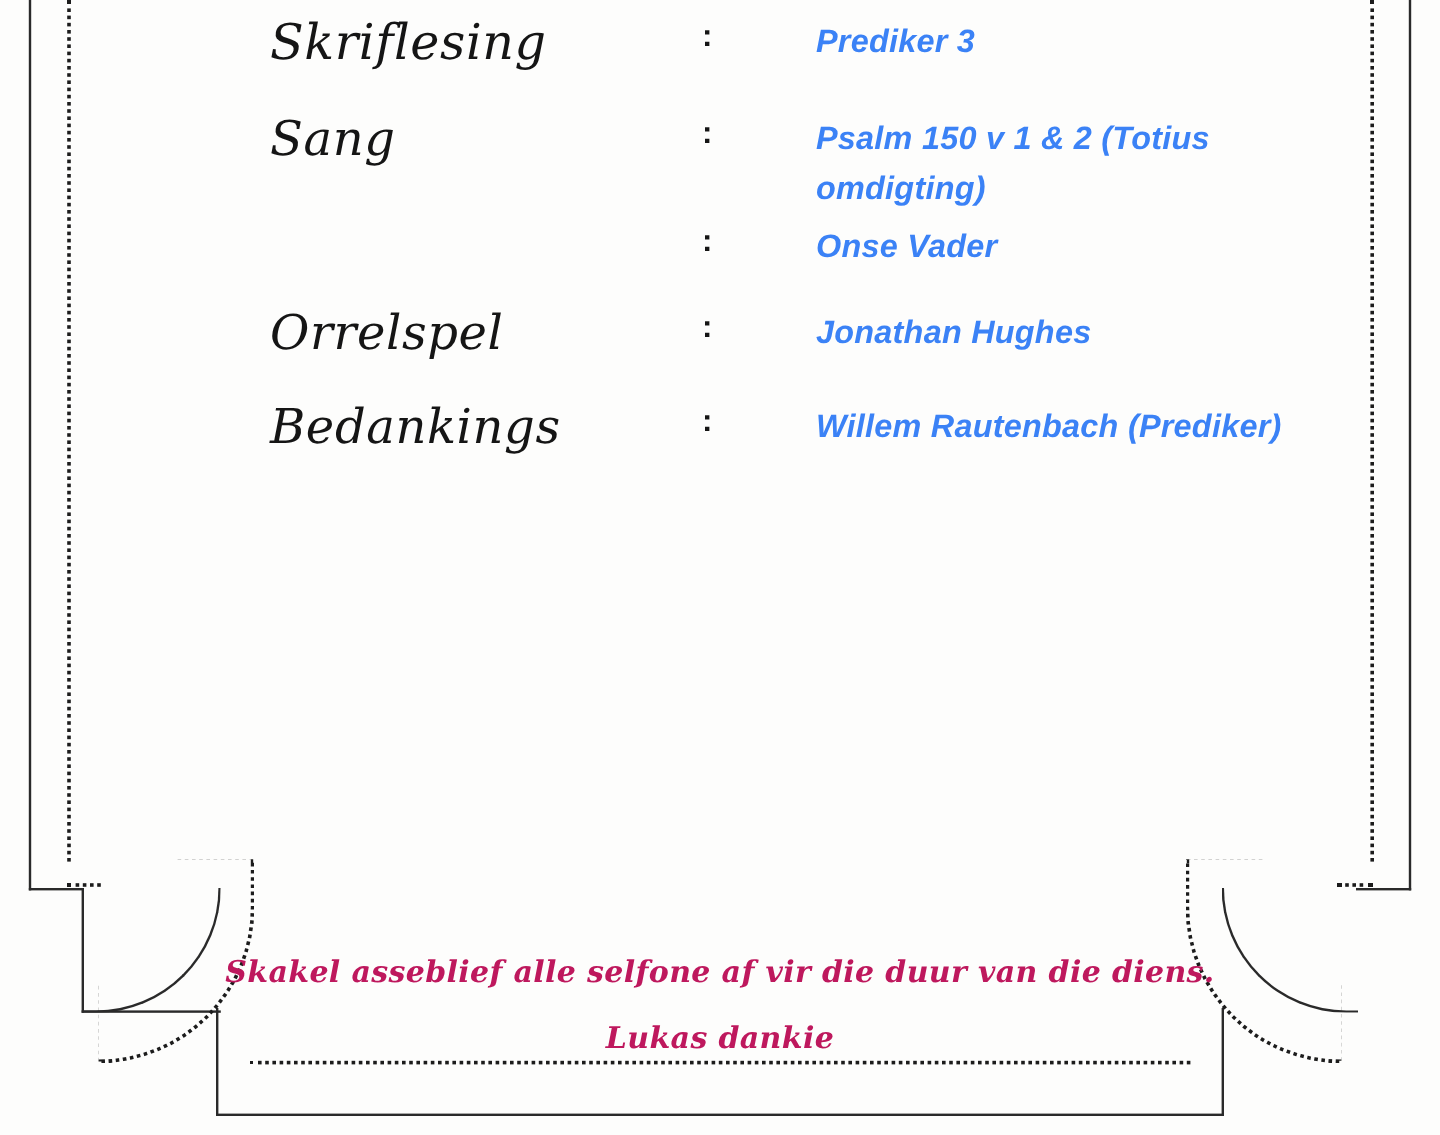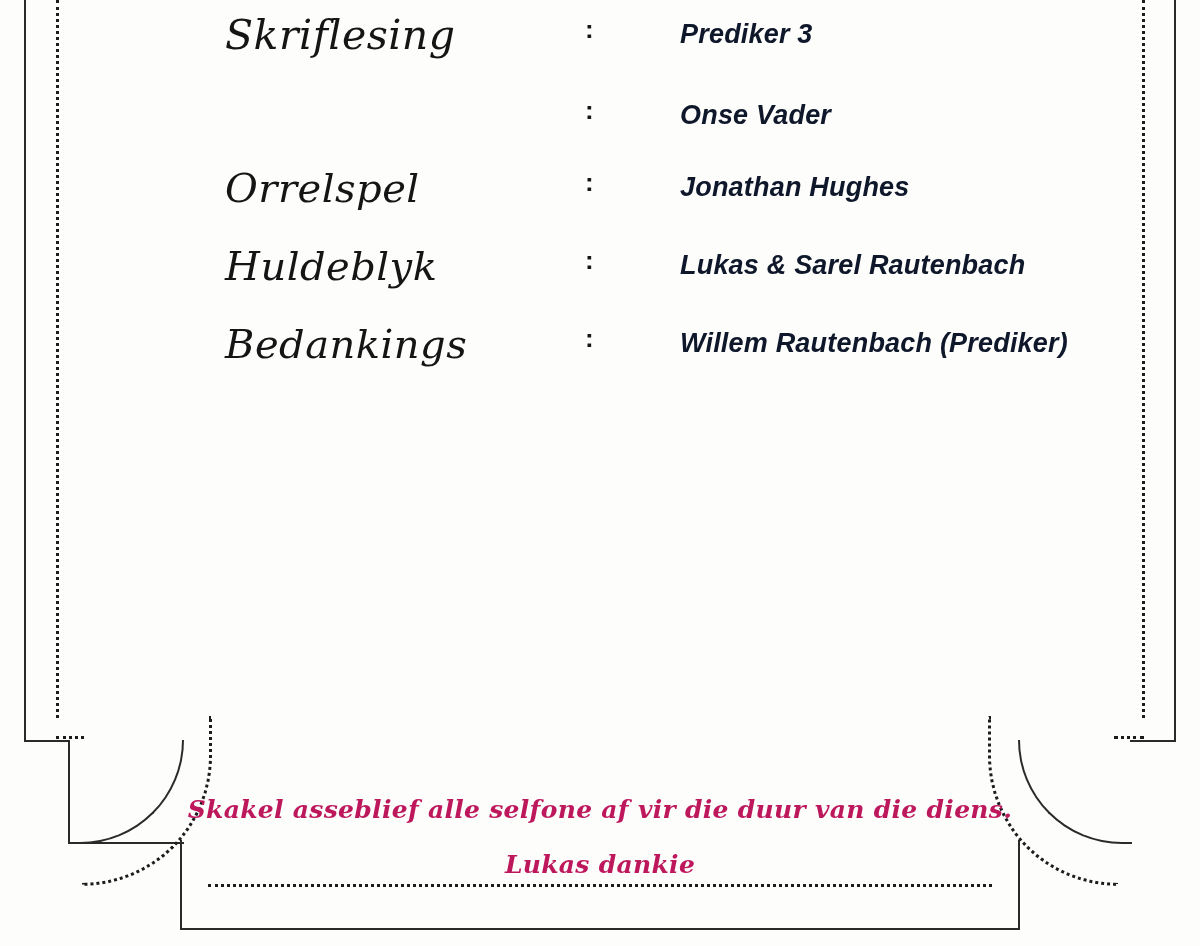--- a/index.html
+++ b/index.html
@@ -83,21 +83,21 @@
     padding-top: 14px;
     padding-bottom: 36px;
   }
   .row-value {
     font-family: "Liberation Sans", sans-serif;
     font-weight: 700;
     font-style: italic;
     font-size: 27px;
     line-height: 1.55;
     letter-spacing: 0.2px;
-    color: #0f172a;
+    color: #3b82f6;
     padding-top: 10px;
     padding-bottom: 36px;
   }
 
   
   tr.r0 .row-label { font-size: 41px; padding-bottom: 38px; }
   tr.r1 .row-label { padding-bottom: 6px; }
   tr.r1 .row-value { padding-bottom: 6px; }
   tr.r2 .row-label { padding-bottom: 30px; }
   tr.r2 .row-value { padding-bottom: 30px; }
@@ -182,35 +182,35 @@
 
   <div id="content">
 
     <table class="order-table">
       <tbody>
         <tr class="r0">
           <td class="row-label">Skriflesing</td>
           <td class="row-colon">:</td>
           <td class="row-value">Prediker 3</td>
         </tr>
+        <tr class="r1">
+          <td class="row-label">Sang</td>
+          <td class="row-colon">:</td>
+          <td class="row-value" style="max-width:420px;">Psalm 150 v 1 &amp; 2 (Totius omdigting)</td>
+        </tr>
         <tr class="r2">
           <td class="row-label"></td>
           <td class="row-colon">:</td>
           <td class="row-value">Onse Vader</td>
         </tr>
         <tr class="r3">
           <td class="row-label">Orrelspel</td>
           <td class="row-colon">:</td>
           <td class="row-value">Jonathan Hughes</td>
         </tr>
-        <tr class="r4">
-          <td class="row-label">Huldeblyk</td>
-          <td class="row-colon">:</td>
-          <td class="row-value">Lukas &amp; Sarel Rautenbach</td>
-        </tr>
         <tr class="r5">
           <td class="row-label">Bedankings</td>
           <td class="row-colon">:</td>
           <td class="row-value">Willem Rautenbach (Prediker)</td>
         </tr>
       </tbody>
     </table>
 
     <div class="footer-note" id="note-1">Skakel asseblief alle selfone af vir die duur van die diens.</div>
     <div class="footer-note" id="note-2">Lukas dankie</div>

